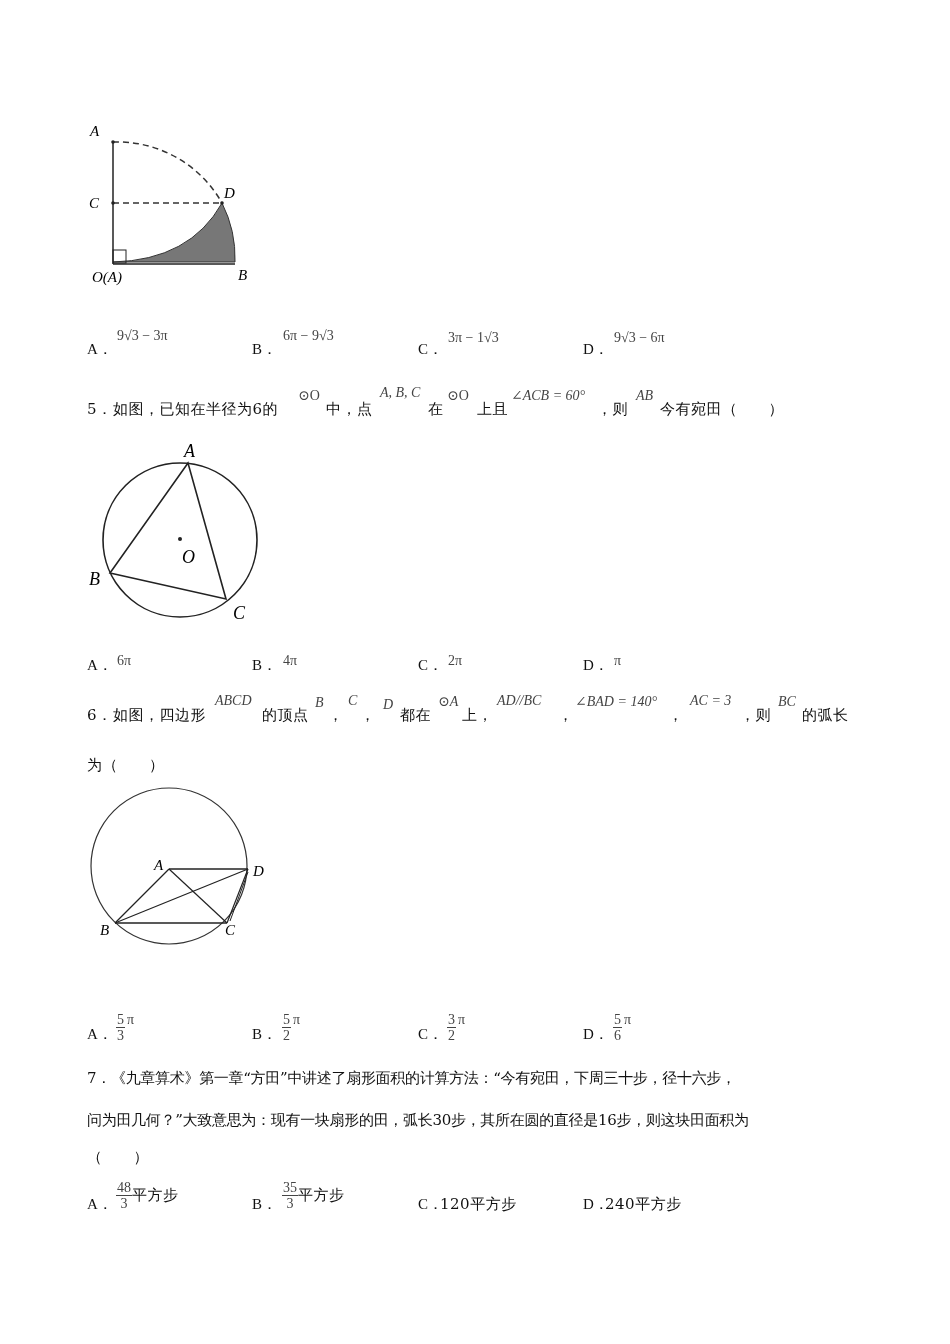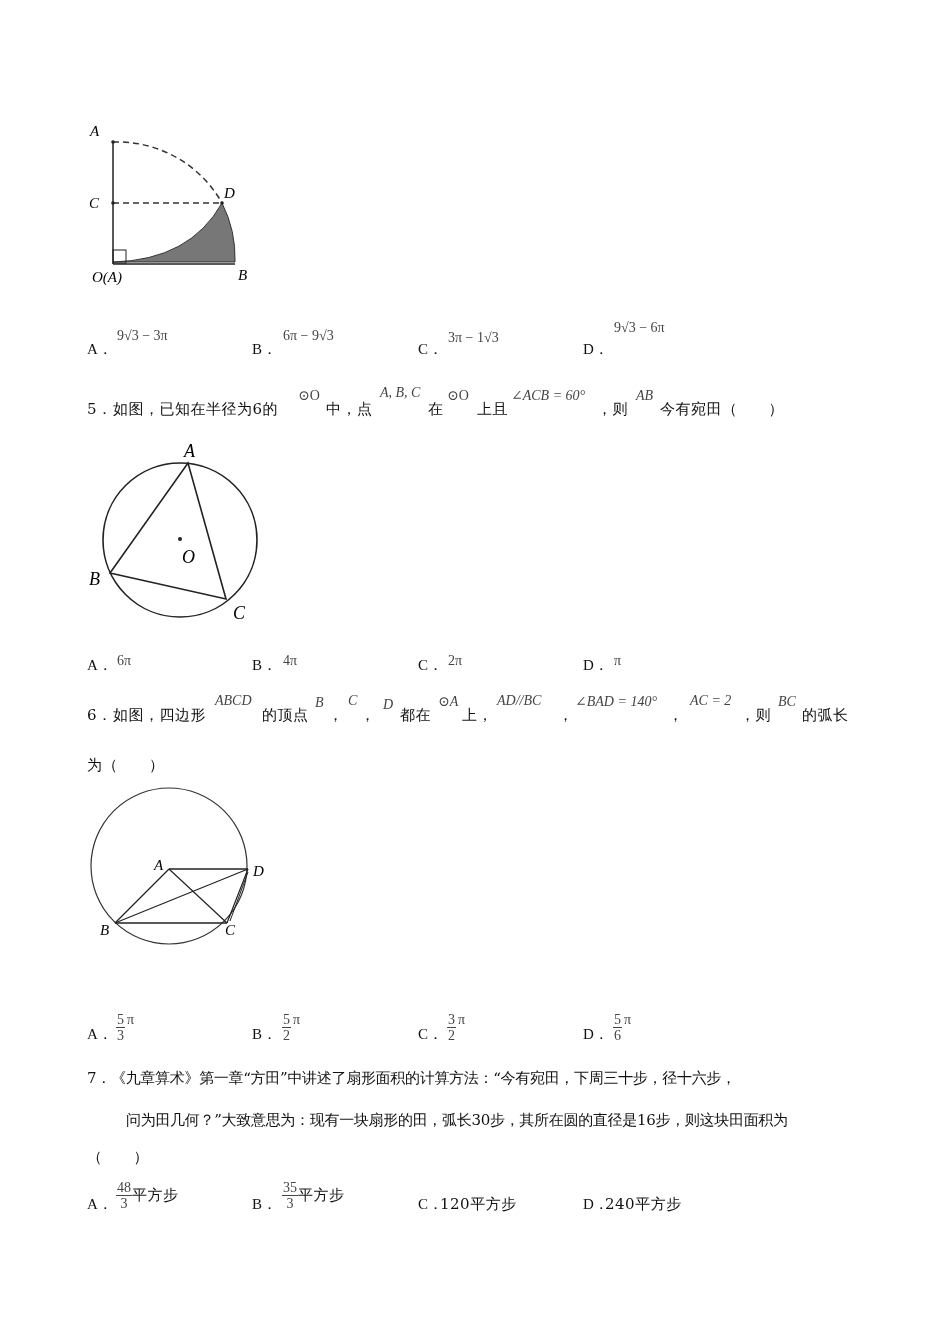--- a/index.html
+++ b/index.html
@@ -42,21 +42,21 @@
   <span class="opt-label">B．</span>
 </div>
 <div class="abs math up" style="left:283px;top:328px">6π − 9√3</div>
 <div class="abs" style="left:418px;top:340px">
   <span class="opt-label">C．</span>
 </div>
 <div class="abs math up" style="left:448px;top:330px">3π − 1√3</div>
 <div class="abs" style="left:583px;top:340px">
   <span class="opt-label">D．</span>
 </div>
-<div class="abs math up" style="left:614px;top:320px">9√3 − 6π</div>
+<div class="abs math up" style="left:614px;top:330px">9√3 − 6π</div>
 
 <div class="abs txt" style="left:87px;top:400px">5．</div>
 <div class="abs txt" style="left:113px;top:400px">如图，已知在半径为6的</div>
 <div class="abs math up" style="left:298px;top:387px">⊙O</div>
 <div class="abs txt" style="left:326px;top:400px">中，点</div>
 <div class="abs math" style="left:380px;top:385px">A, B, C</div>
 <div class="abs txt" style="left:428px;top:400px">在</div>
 <div class="abs math up" style="left:447px;top:387px">⊙O</div>
 <div class="abs txt" style="left:477px;top:400px">上且</div>
 <div class="abs math" style="left:511px;top:387px">∠ACB = 60°</div>
@@ -92,21 +92,21 @@
 <div class="abs math" style="left:348px;top:693px">C</div>
 <div class="abs txt" style="left:360px;top:706px">，</div>
 <div class="abs math" style="left:383px;top:697px">D</div>
 <div class="abs txt" style="left:400px;top:706px">都在</div>
 <div class="abs math" style="left:438px;top:693px">⊙A</div>
 <div class="abs txt" style="left:462px;top:706px">上，</div>
 <div class="abs math" style="left:497px;top:693px">AD//BC</div>
 <div class="abs txt" style="left:558px;top:706px">，</div>
 <div class="abs math" style="left:575px;top:693px">∠BAD = 140°</div>
 <div class="abs txt" style="left:668px;top:706px">，</div>
-<div class="abs math" style="left:690px;top:693px">AC = 2</div>
+<div class="abs math" style="left:690px;top:693px">AC = 3</div>
 <div class="abs txt" style="left:740px;top:706px">，则</div>
 <div class="abs math" style="left:778px;top:694px">BC</div>
 <div class="abs txt" style="left:802px;top:706px">的弧长</div>
 <div class="abs txt" style="left:87px;top:756px">为（　　）</div>
 
 <svg class="abs" style="left:80px;top:780px" width="200" height="170" viewBox="0 0 200 170">
   <circle cx="89" cy="86" r="78" fill="none" stroke="#333" stroke-width="1.2"></circle>
   <line x1="89" y1="89" x2="168" y2="89" stroke="#222" stroke-width="1.4"></line>
   <line x1="35" y1="143" x2="147" y2="143" stroke="#222" stroke-width="1.4"></line>
   <line x1="89" y1="89" x2="35" y2="143" stroke="#222" stroke-width="1.2"></line>
@@ -143,21 +143,21 @@
 </div>
 <div class="abs opt-label" style="left:583px;top:1025px">D．</div>
 <div class="abs" style="left:613px;top:1012px">
   <span class="frac">
       <span class="num">5</span>
       <span>6</span>
     </span><span class="math up" style="margin-left:2px;vertical-align:top;">π</span>
 </div>
 
 <div class="abs txt" style="left:87px;top:1069px;letter-spacing:-0.3px;">7．《九章算术》第一章“方田”中讲述了扇形面积的计算方法：“今有宛田，下周三十步，径十六步，</div>
-<div class="abs txt" style="left:87px;top:1111px;letter-spacing:-0.3px;margin-left:39px;">问为田几何？”大致意思为：现有一块扇形的田，弧长30步，其所在圆的直径是16步，则这块田面积为</div>
+<div class="abs txt" style="left:87px;top:1111px;letter-spacing:-0.3px;">问为田几何？”大致意思为：现有一块扇形的田，弧长30步，其所在圆的直径是16步，则这块田面积为</div>
 <div class="abs txt" style="left:87px;top:1148px">（　　）</div>
 
 <div class="abs opt-label" style="left:87px;top:1195px">A．</div>
 <div class="abs" style="left:116px;top:1180px">
   <span class="frac">
       <span class="num">48</span>
       <span>3</span>
     </span><span class="txt" style="vertical-align:middle;">平方步</span>
 </div>
 <div class="abs opt-label" style="left:252px;top:1195px">B．</div>

